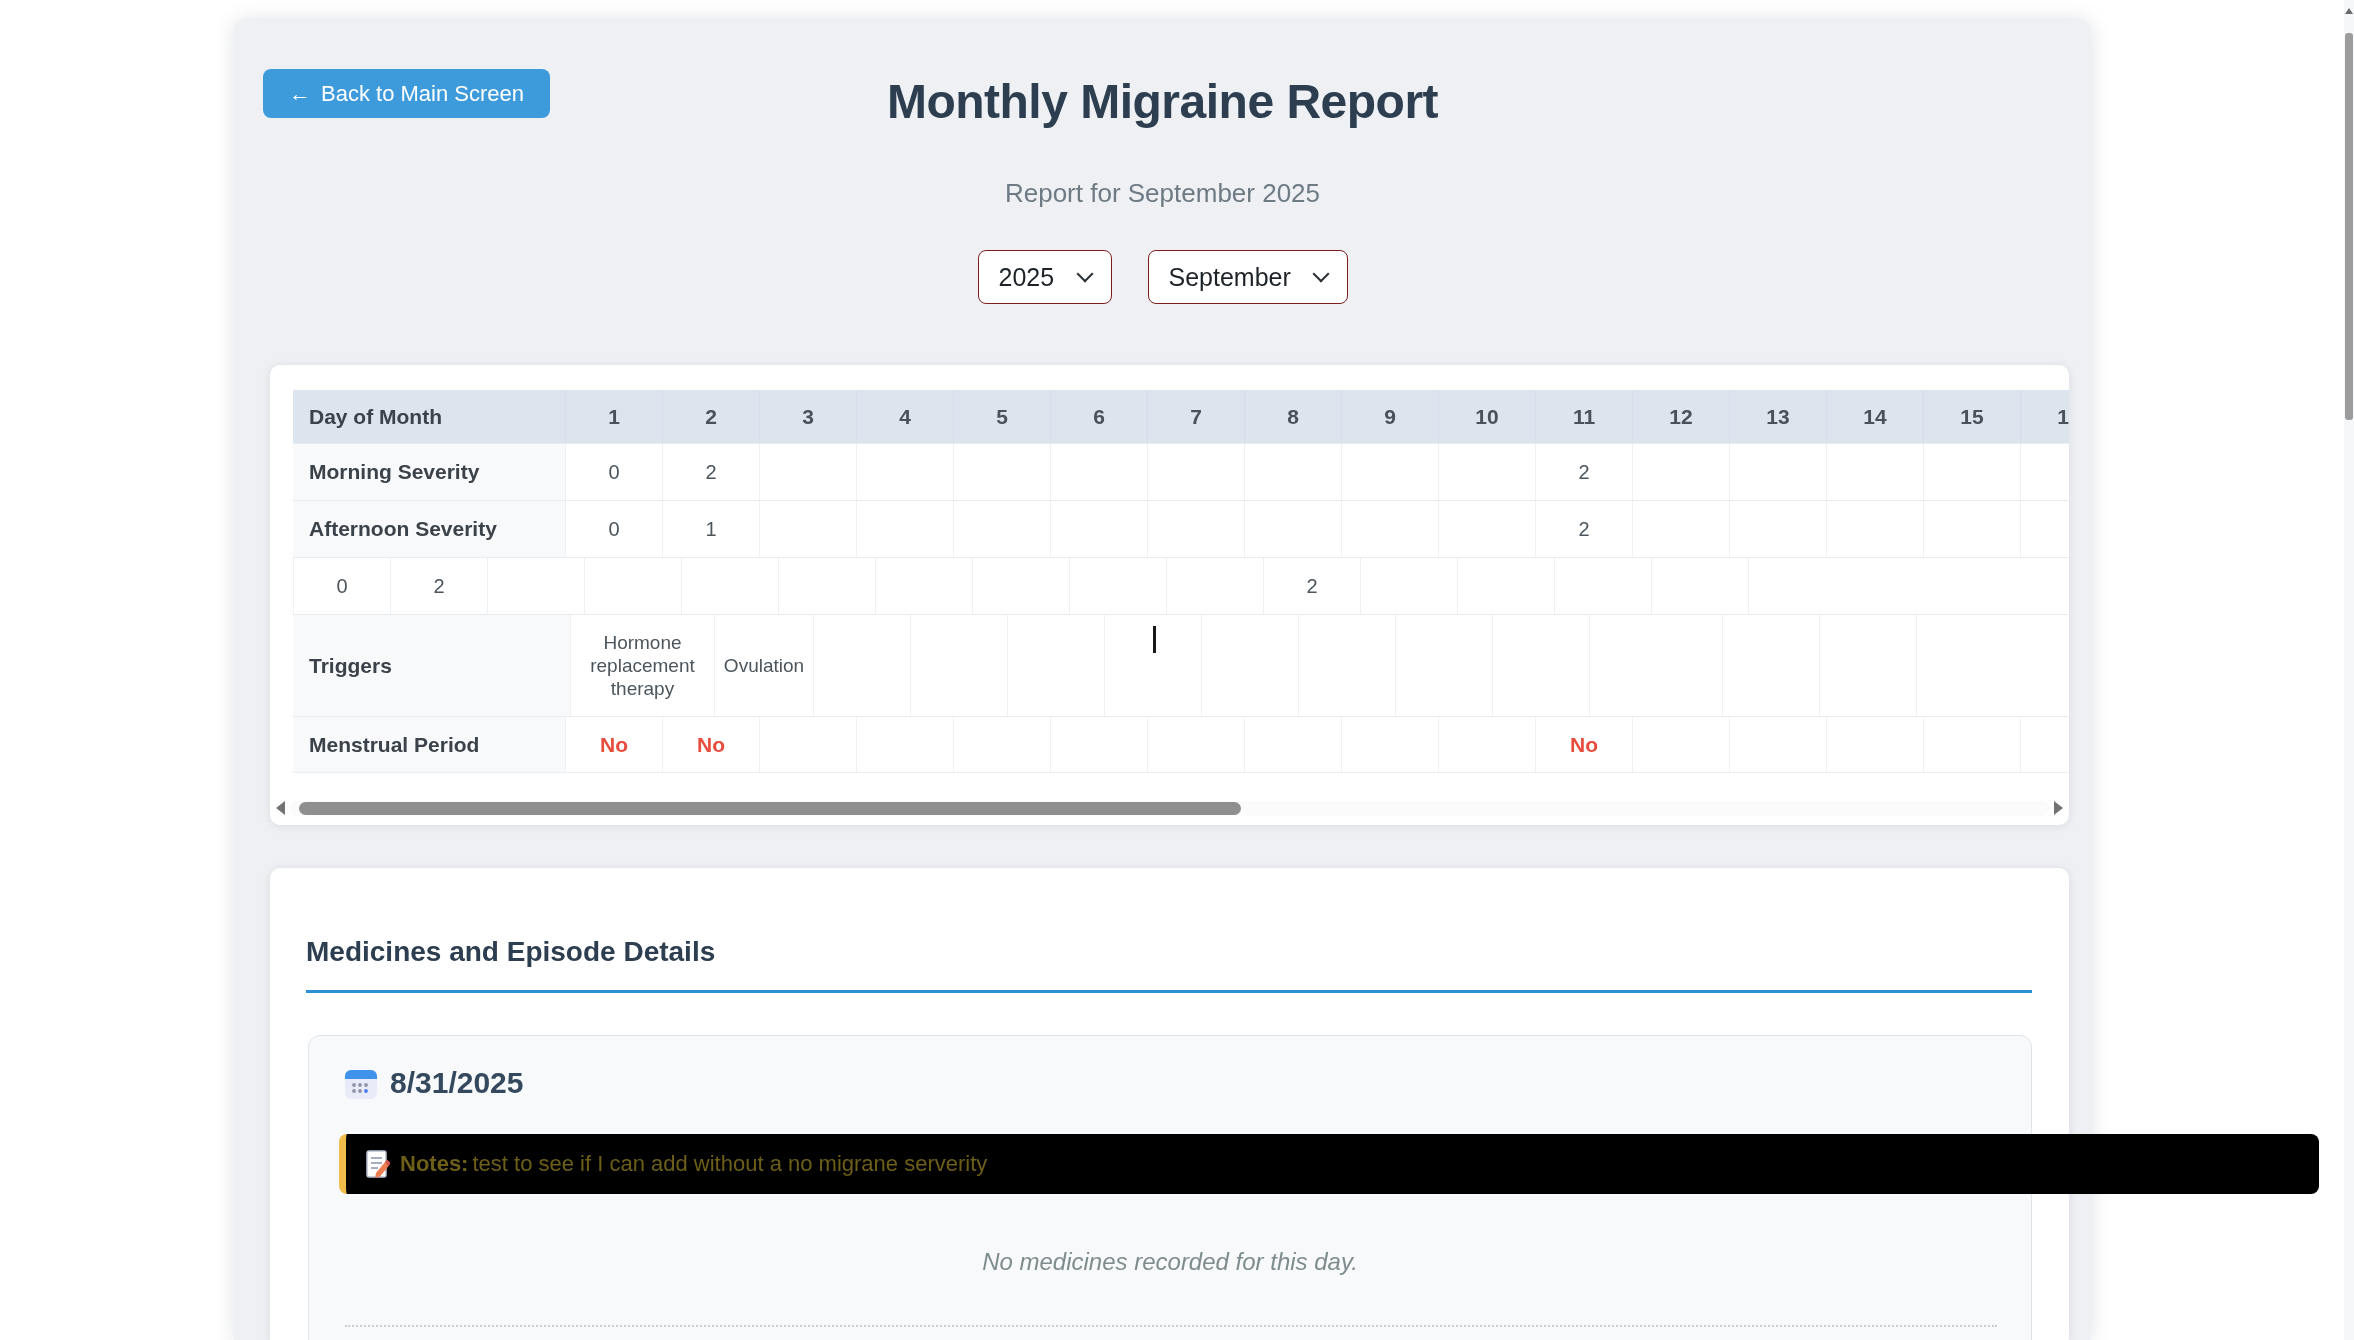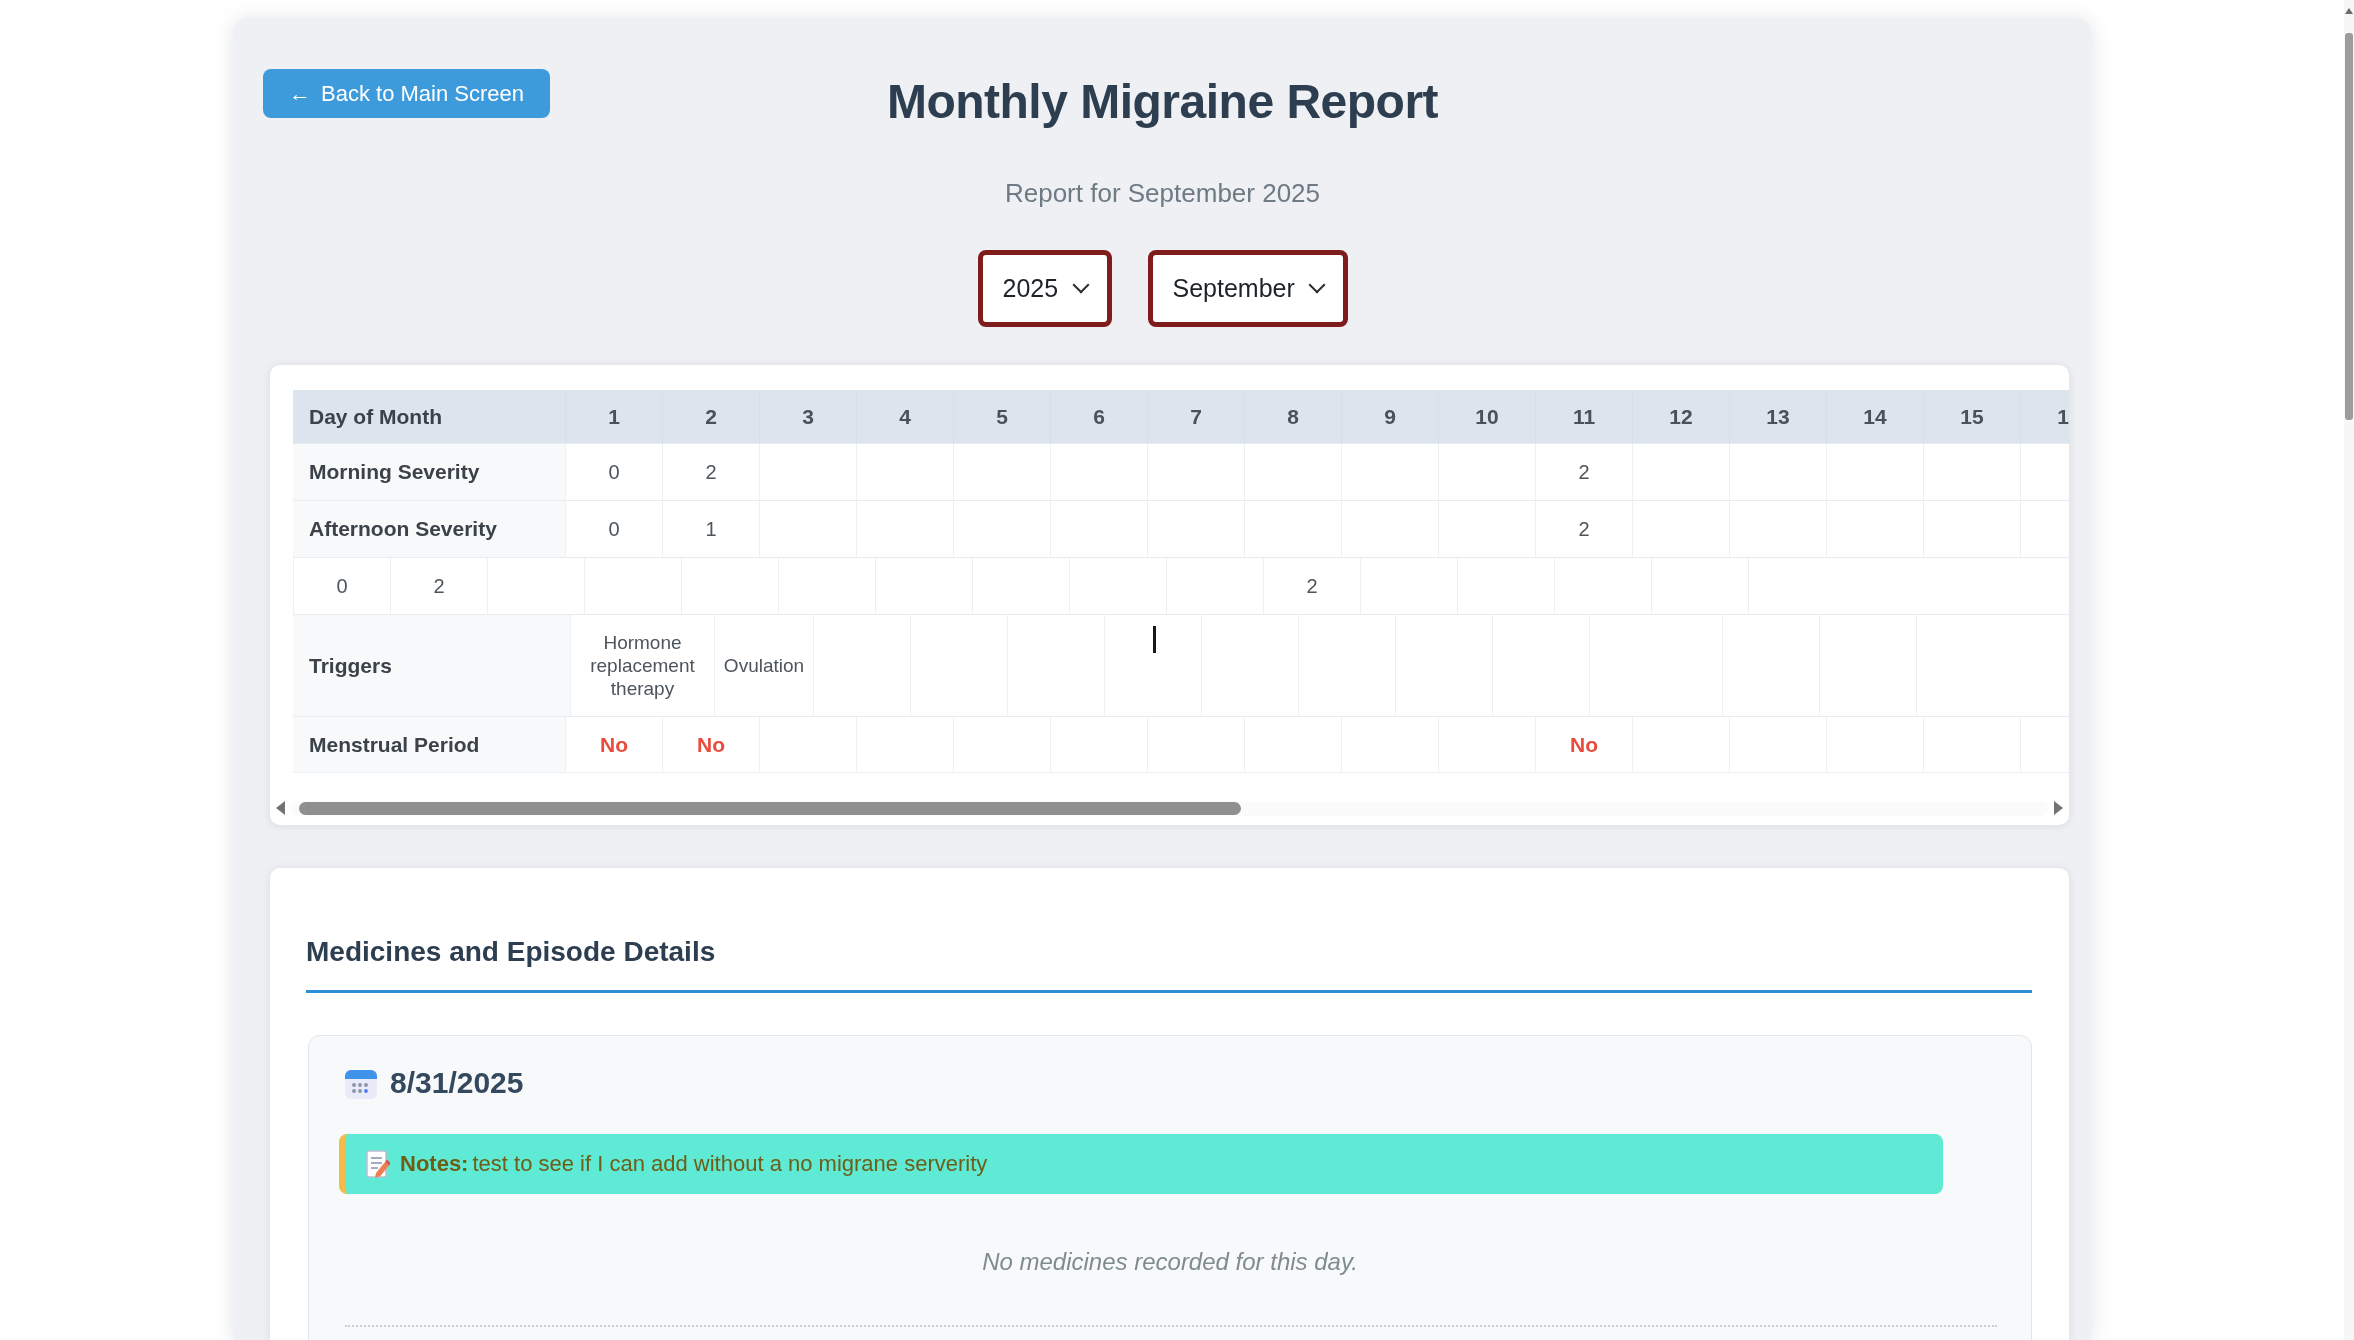--- a/index.html
+++ b/index.html
@@ -16,21 +16,21 @@
               font-size:22px; font-family:inherit; display:flex; align-items:center; gap:10px;
               cursor:pointer; }
   .page-title { position:absolute; top:56px; left:0; right:0; text-align:center;
                 font-size:48px; font-weight:700; color:#2c3e50; letter-spacing:-0.5px; }
   .page-subtitle { position:absolute; top:160px; left:0; right:0; text-align:center;
                    font-size:26px; color:#6e7a84; }
 
   
   .filters { position:absolute; top:232px; left:0; right:0; display:flex;
              justify-content:center; gap:36px; }
-  .sel { height:77px; background:#fff; border:5px solid #7f1d1d; border-radius:8px;
+  .sel { height:54px; background:#fff; border:1px solid #7f1d1d; border-radius:8px;
          display:flex; align-items:center; justify-content:space-between; padding:0 20px;
          font-size:25px; color:#1d2328; cursor:pointer; }
   .sel.year { width:134px; }
   .sel.month { width:200px; }
   .chev { width:12px; height:12px; border-right:2.5px solid #2b3035;
           border-bottom:2.5px solid #2b3035; transform:rotate(45deg); margin-top:-7px; }
 
   
   .card { position:absolute; left:36px; width:1799px; background:#fff; border-radius:10px;
           box-shadow:0 1px 8px rgba(120,130,145,.18); }
@@ -78,22 +78,22 @@
   .med-card { top:850px; height:472px; border-radius:10px 10px 0 0; }
   .section-heading { position:absolute; left:36px; top:68px; font-size:28px; font-weight:700;
                      color:#2c3e50; }
   .section-rule { position:absolute; left:36px; top:122px; width:1726px; height:3px;
                   background:#2d8fd5; }
   .day-card { position:absolute; left:38px; top:167px; width:1724px; height:340px;
               background:#f8f9fb; border:1px solid #e2e6ea; border-radius:12px; }
   .date-row { position:absolute; left:35px; top:30px; display:flex; align-items:center; gap:12px; }
   .date-text { font-size:30px; font-weight:700; color:#34495e; }
 
-  .notes-bar { position:absolute; left:30px; top:98px; width:1604px; height:60px;
-               background:#5eead4; border-left:7px solid #f0bc4a; border-radius:8px;
+  .notes-bar { position:absolute; left:30px; top:98px; width:1980px; height:60px;
+               background:#000000; border-left:7px solid #f0bc4a; border-radius:8px;
                display:flex; align-items:center; padding-left:18px; gap:10px; }
   .notes-text { font-size:22px; color:#6d5e18; }
   .notes-label { font-weight:700; color:#6d5e18; margin-right:4px; }
 
   .no-med { position:absolute; left:0; right:0; top:212px; text-align:center;
             font-size:24px; font-style:italic; color:#7f8c8d; }
   .dotted-sep { position:absolute; left:36px; width:1652px; top:289px;
                 border-top:2px dotted #c9ced3; }
 
   

